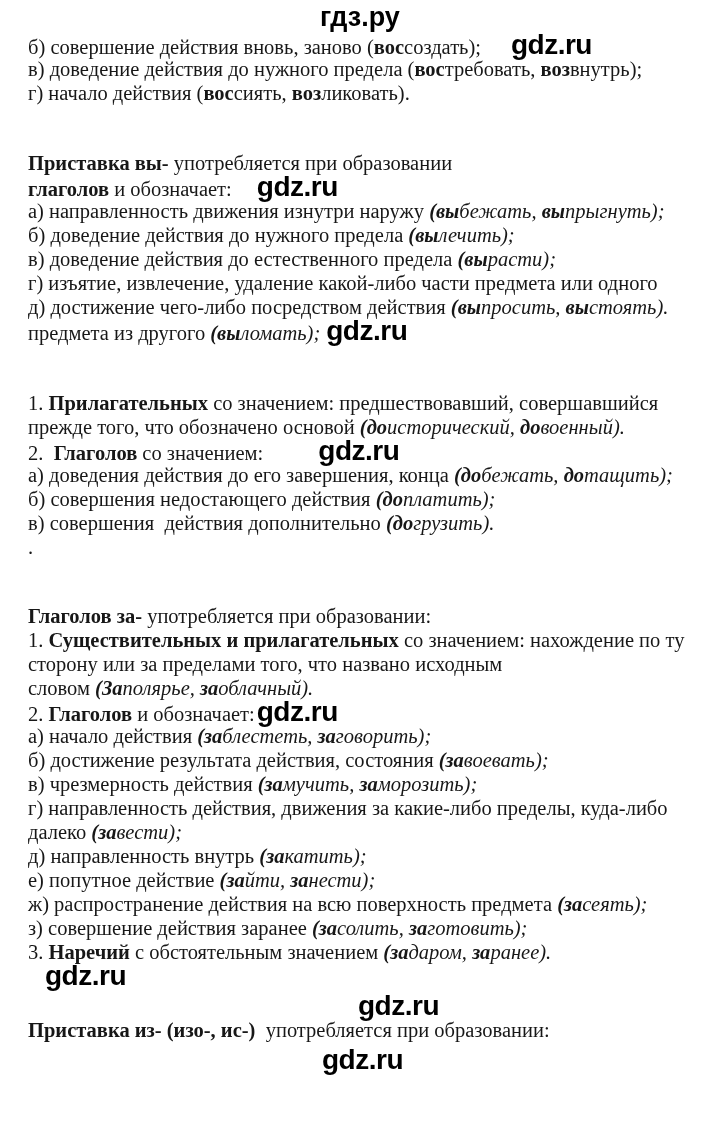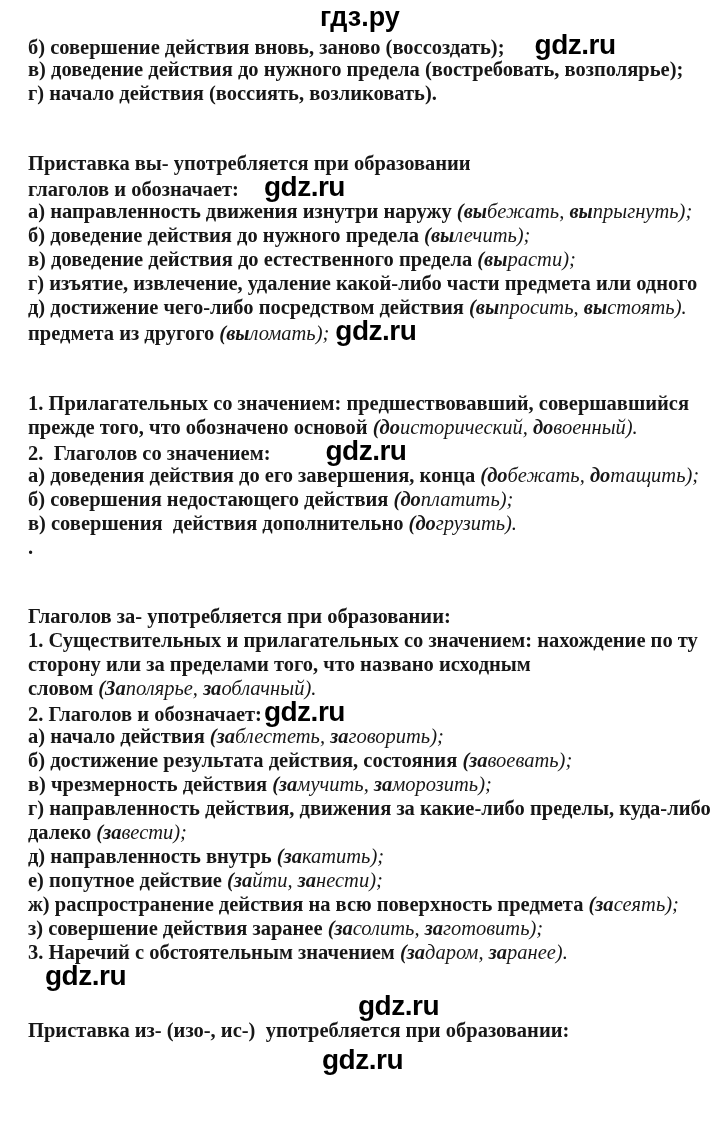--- a/index.html
+++ b/index.html
@@ -10,39 +10,39 @@
     font-size:20.5px;color:#171717;
   }
   .doc-title{
     height:31px;padding-top:2px;text-align:center;
     font-family:"Liberation Sans","DejaVu Sans",sans-serif;
     font-weight:bold;font-size:27px;color:#000;letter-spacing:0px;
   }
   .content{padding-left:28px;padding-right:6px;}
   .block{margin:0;}
   .line{height:24px;line-height:24px;white-space:pre;}
-  .seg-n{font-weight:bold;font-style:normal;}
+  .seg-n{font-weight:normal;font-style:normal;}
   .seg-b{font-weight:bold;}
   .seg-i{font-style:italic;}
   .seg-bi{font-weight:bold;font-style:italic;}
   .seg-w{
     font-family:"Liberation Sans","DejaVu Sans",sans-serif;
     font-weight:bold;font-size:28px;color:#000;
     letter-spacing:-0.5px;font-style:normal;vertical-align:baseline;
   }
 </style>
 </head>
 <body>
 
 <div class="page">
   <div class="doc-title">гдз.ру</div>
   <div class="content">
       <div class="block">
         <div class="line"><span class="seg-n">б) совершение действия вновь, заново (</span><span class="seg-b">вос</span><span class="seg-n">создать);</span><span class="seg-w" style="margin-left: 30px;">gdz.ru</span></div>
-        <div class="line"><span class="seg-n">в) доведение действия до нужного предела (</span><span class="seg-b">вос</span><span class="seg-n">требовать, </span><span class="seg-b">воз</span><span class="seg-n">полярье);</span></div>
+        <div class="line"><span class="seg-n">в) доведение действия до нужного предела (</span><span class="seg-b">вос</span><span class="seg-n">требовать, </span><span class="seg-b">воз</span><span class="seg-n">внутрь);</span></div>
         <div class="line"><span class="seg-n">г) начало действия (</span><span class="seg-b">вос</span><span class="seg-n">сиять, </span><span class="seg-b">воз</span><span class="seg-n">ликовать).</span></div>
       </div>
       <div class="block" style="margin-top: 46px;">
         <div class="line"><span class="seg-b">Приставка вы- </span><span class="seg-n">употребляется при образовании</span></div>
         <div class="line"><span class="seg-b">глаголов </span><span class="seg-n">и обозначает:</span><span class="seg-w" style="margin-left: 25px;">gdz.ru</span></div>
         <div class="line"><span class="seg-n">а) направленность движения изнутри наружу </span><span class="seg-bi">(вы</span><span class="seg-i">бежать, </span><span class="seg-bi">вы</span><span class="seg-i">прыгнуть);</span></div>
         <div class="line"><span class="seg-n">б) доведение действия до нужного предела </span><span class="seg-bi">(вы</span><span class="seg-i">лечить);</span></div>
         <div class="line"><span class="seg-n">в) доведение действия до естественного предела </span><span class="seg-bi">(вы</span><span class="seg-i">расти);</span></div>
         <div class="line"><span class="seg-n">г) изъятие, извлечение, удаление какой-либо части предмета или одного</span></div>
         <div class="line"><span class="seg-n">д) достижение чего-либо посредством действия </span><span class="seg-bi">(вы</span><span class="seg-i">просить, </span><span class="seg-bi">вы</span><span class="seg-i">стоять).</span></div>

